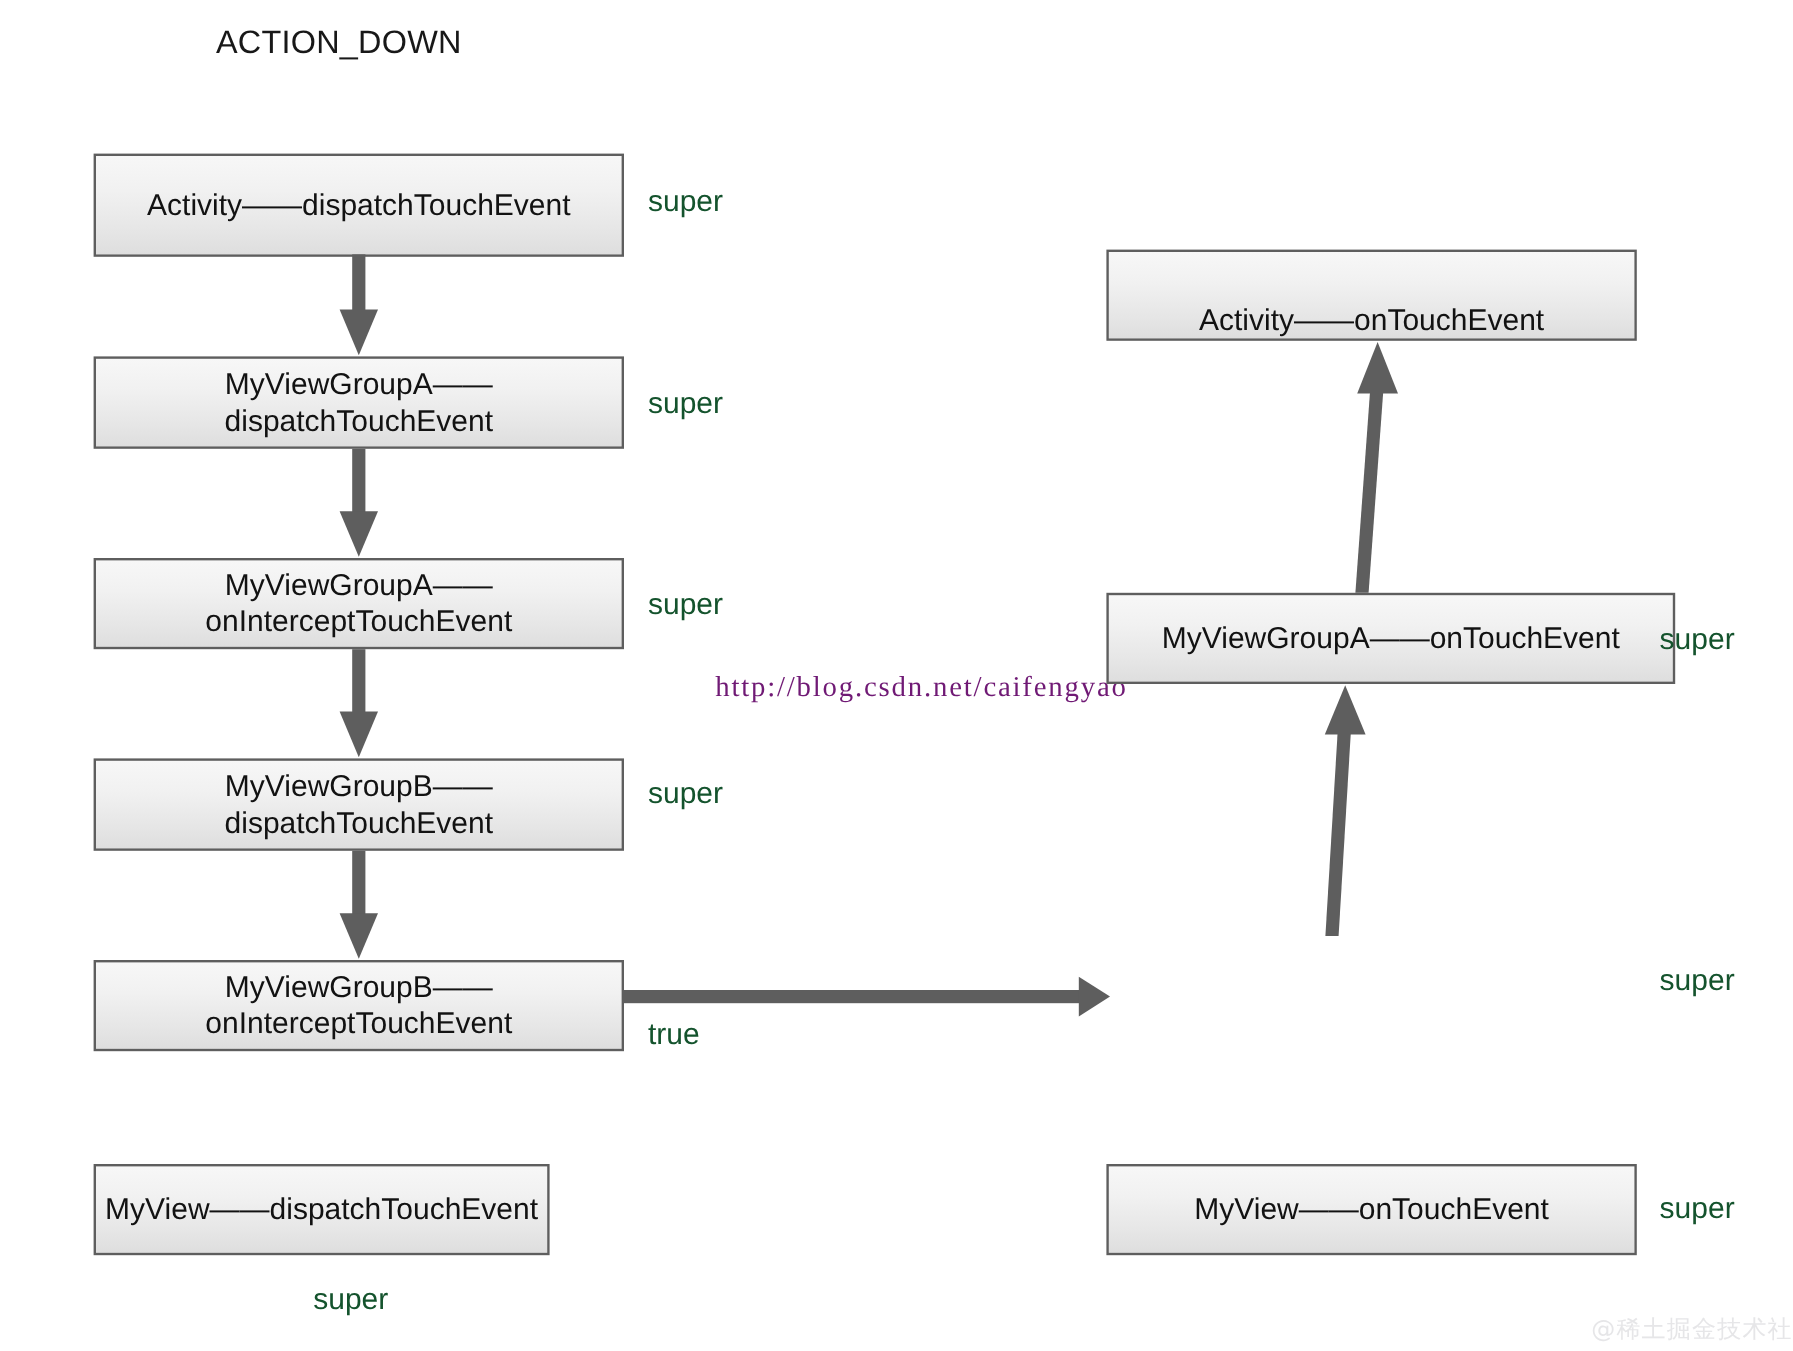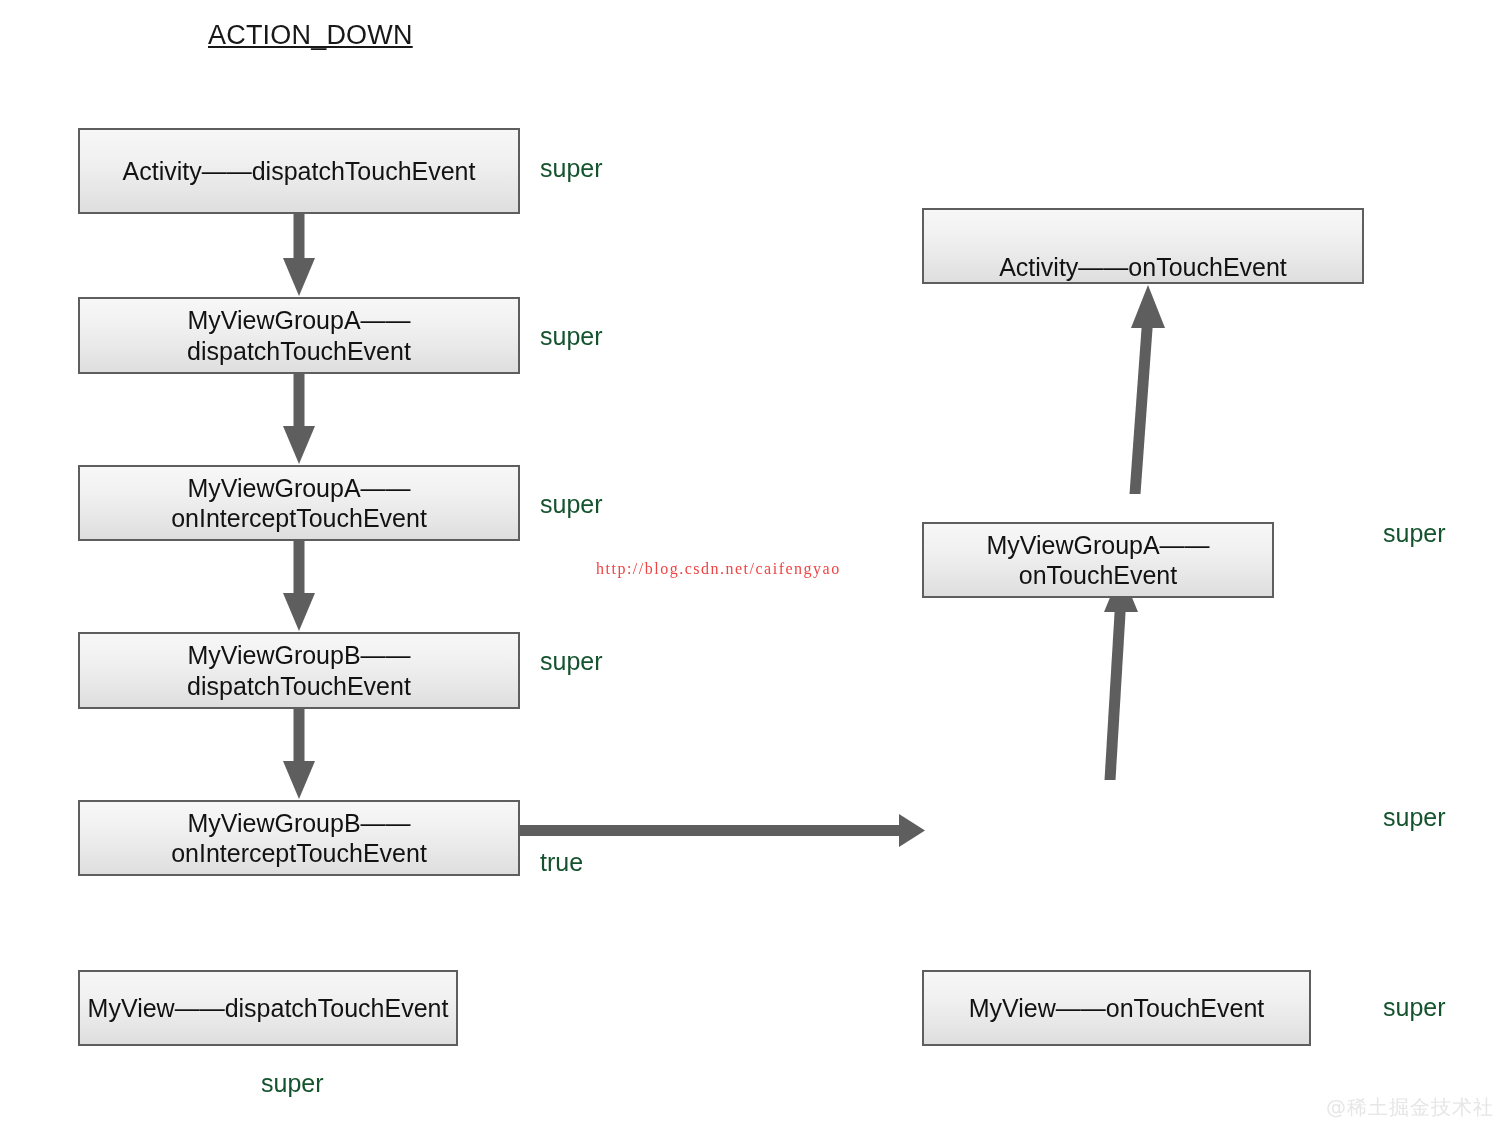--- a/index.html
+++ b/index.html
@@ -63,40 +63,40 @@
     top: 0;
     width: 1494px;
     height: 1126px;
     pointer-events: none;
   }
 
   
   .watermark-url {
     position: absolute;
     font-family: "Liberation Serif", serif;
-    font-size: 16px;
+    font-size: 24px;
     letter-spacing: 1.5px;
-    color: #ef4444;
+    color: #701a75;
     white-space: nowrap;
   }
   .watermark-brand {
     position: absolute;
     font-family: "DejaVu Sans", sans-serif;
     font-size: 20px;
     letter-spacing: 1px;
     color: #e6e6e8;
     white-space: nowrap;
   }
 </style>
 </head>
 <body>
 
 <div id="canvas">
 
-  <div class="diagram-title" style="left:208px; top:20px;text-decoration:underline;">ACTION_DOWN</div>
+  <div class="diagram-title" style="left:180px; top:20px;">ACTION_DOWN</div>
 
   <div class="watermark-url" style="left:596px; top:560px;">http://blog.csdn.net/caifengyao</div>
 
   <svg id="arrow-layer" viewBox="0 0 1494 1126" xmlns="http://www.w3.org/2000/svg">
     <g fill="#5e5e5e" stroke="none">
 
       <g>
         <rect x="293.5" y="206" width="11" height="56"></rect>
         <polygon points="283,258 315,258 299,296"></polygon>
       </g>
@@ -158,26 +158,26 @@
   </div>
 
   <div class="node" style="left:78px; top:970px; width:380px; height:76px;">
     <span class="node-label">MyView——dispatchTouchEvent</span>
   </div>
 
   <div class="node" style="left:922px; top:208px; width:442px; height:76px;align-items:flex-end;">
     <span class="node-label">Activity——onTouchEvent</span>
   </div>
 
-  <div class="node" style="left:922px; top:522px; width:352px; height:76px;">
+  <div class="node" style="left:922px; top:494px; width:474px; height:76px;">
     <span class="node-label">MyViewGroupA——onTouchEvent</span>
   </div>
 
 
-  <div class="node" style="left:922px; top:970px; width:389px; height:76px;">
+  <div class="node" style="left:922px; top:970px; width:442px; height:76px;">
     <span class="node-label">MyView——onTouchEvent</span>
   </div>
 
   <div class="annot" style="left:540px; top:154px;">super</div>
   <div class="annot" style="left:540px; top:322px;">super</div>
   <div class="annot" style="left:540px; top:490px;">super</div>
   <div class="annot" style="left:540px; top:647px;">super</div>
   <div class="annot" style="left:524px; top:848px;margin-left:16px;">true</div>
   <div class="annot" style="left:261px; top:1069px;">super</div>
   <div class="annot" style="left:1383px; top:519px;">super</div>

